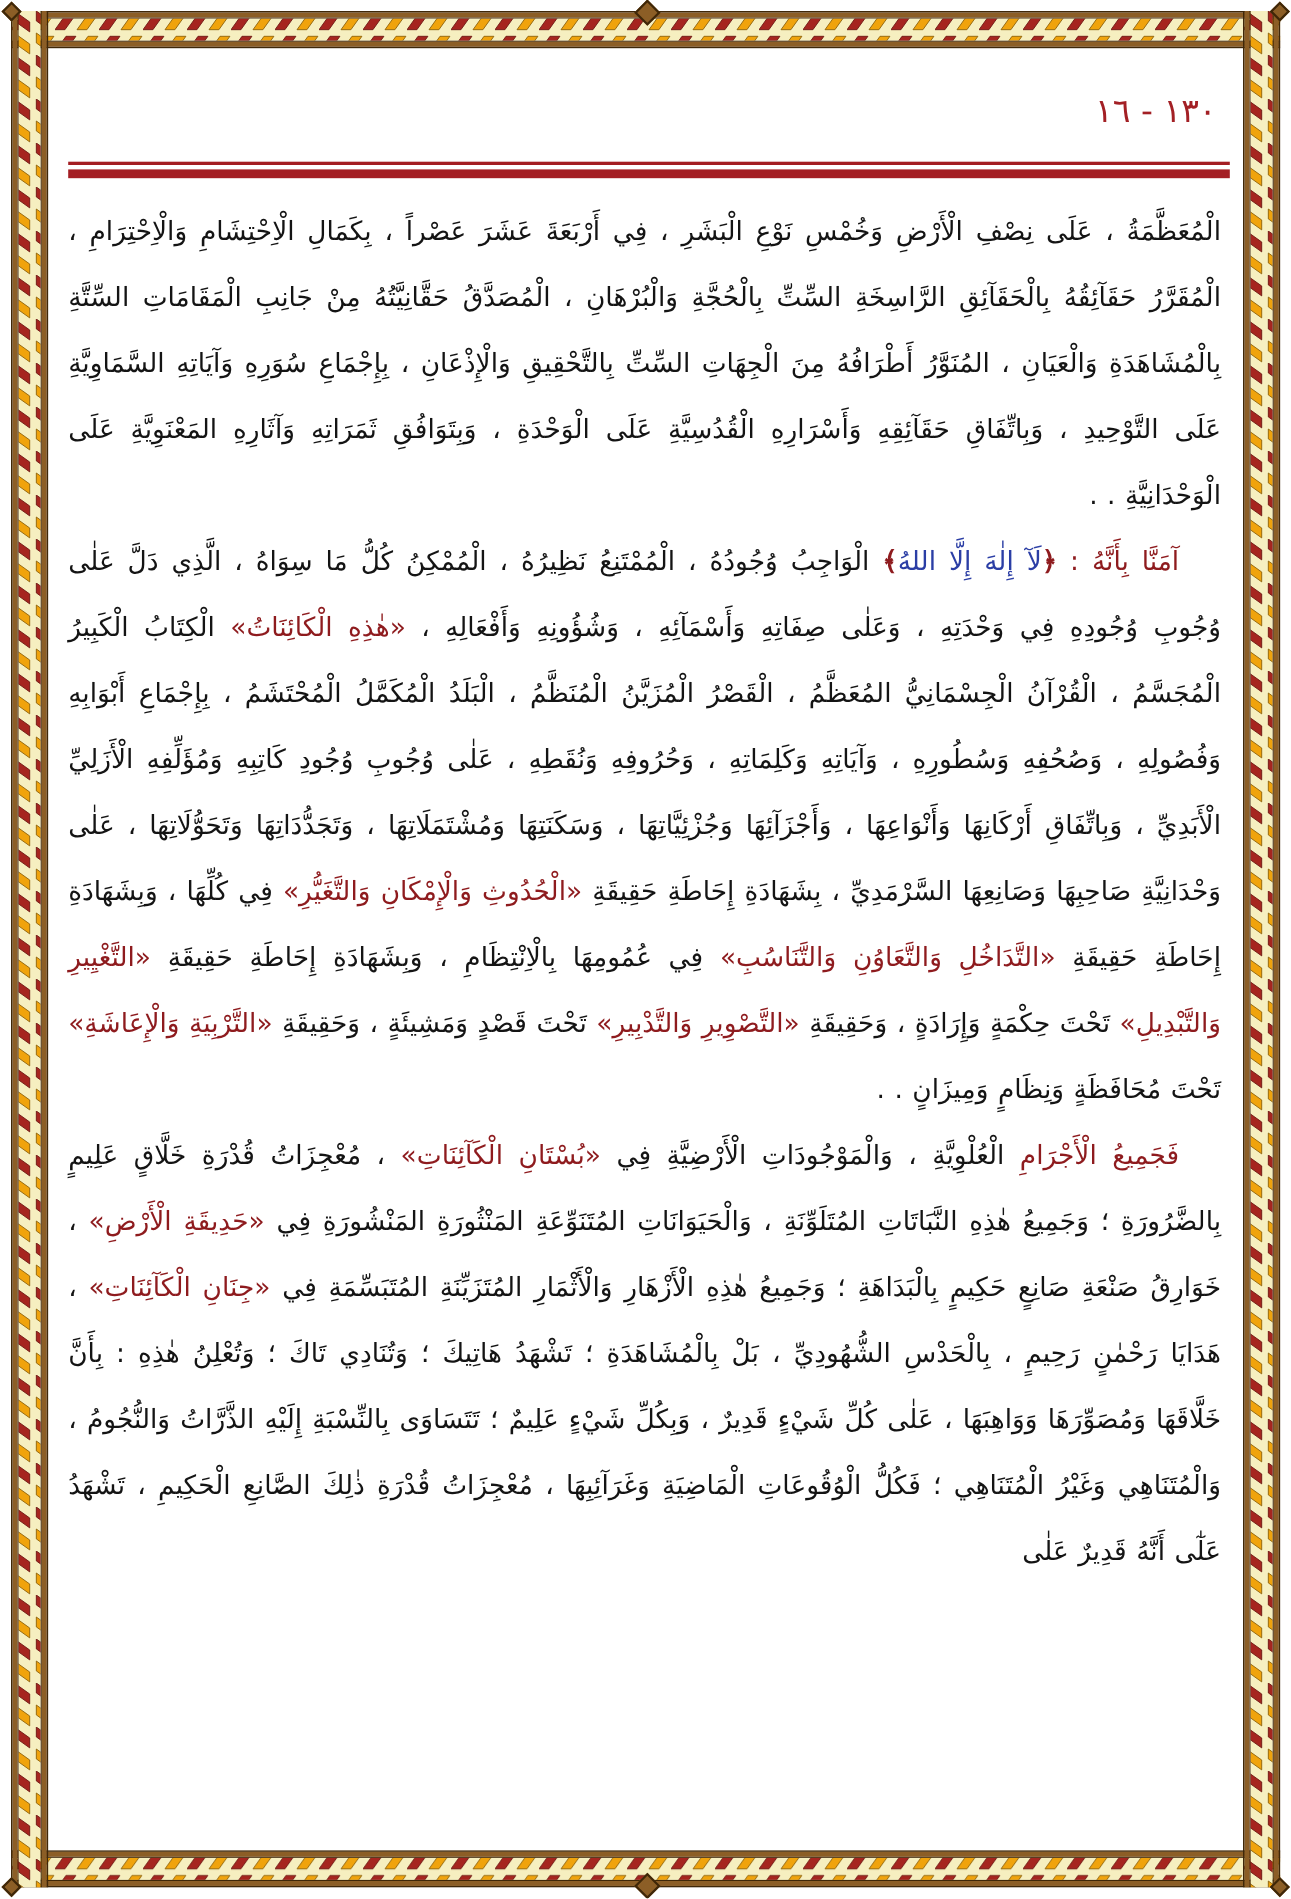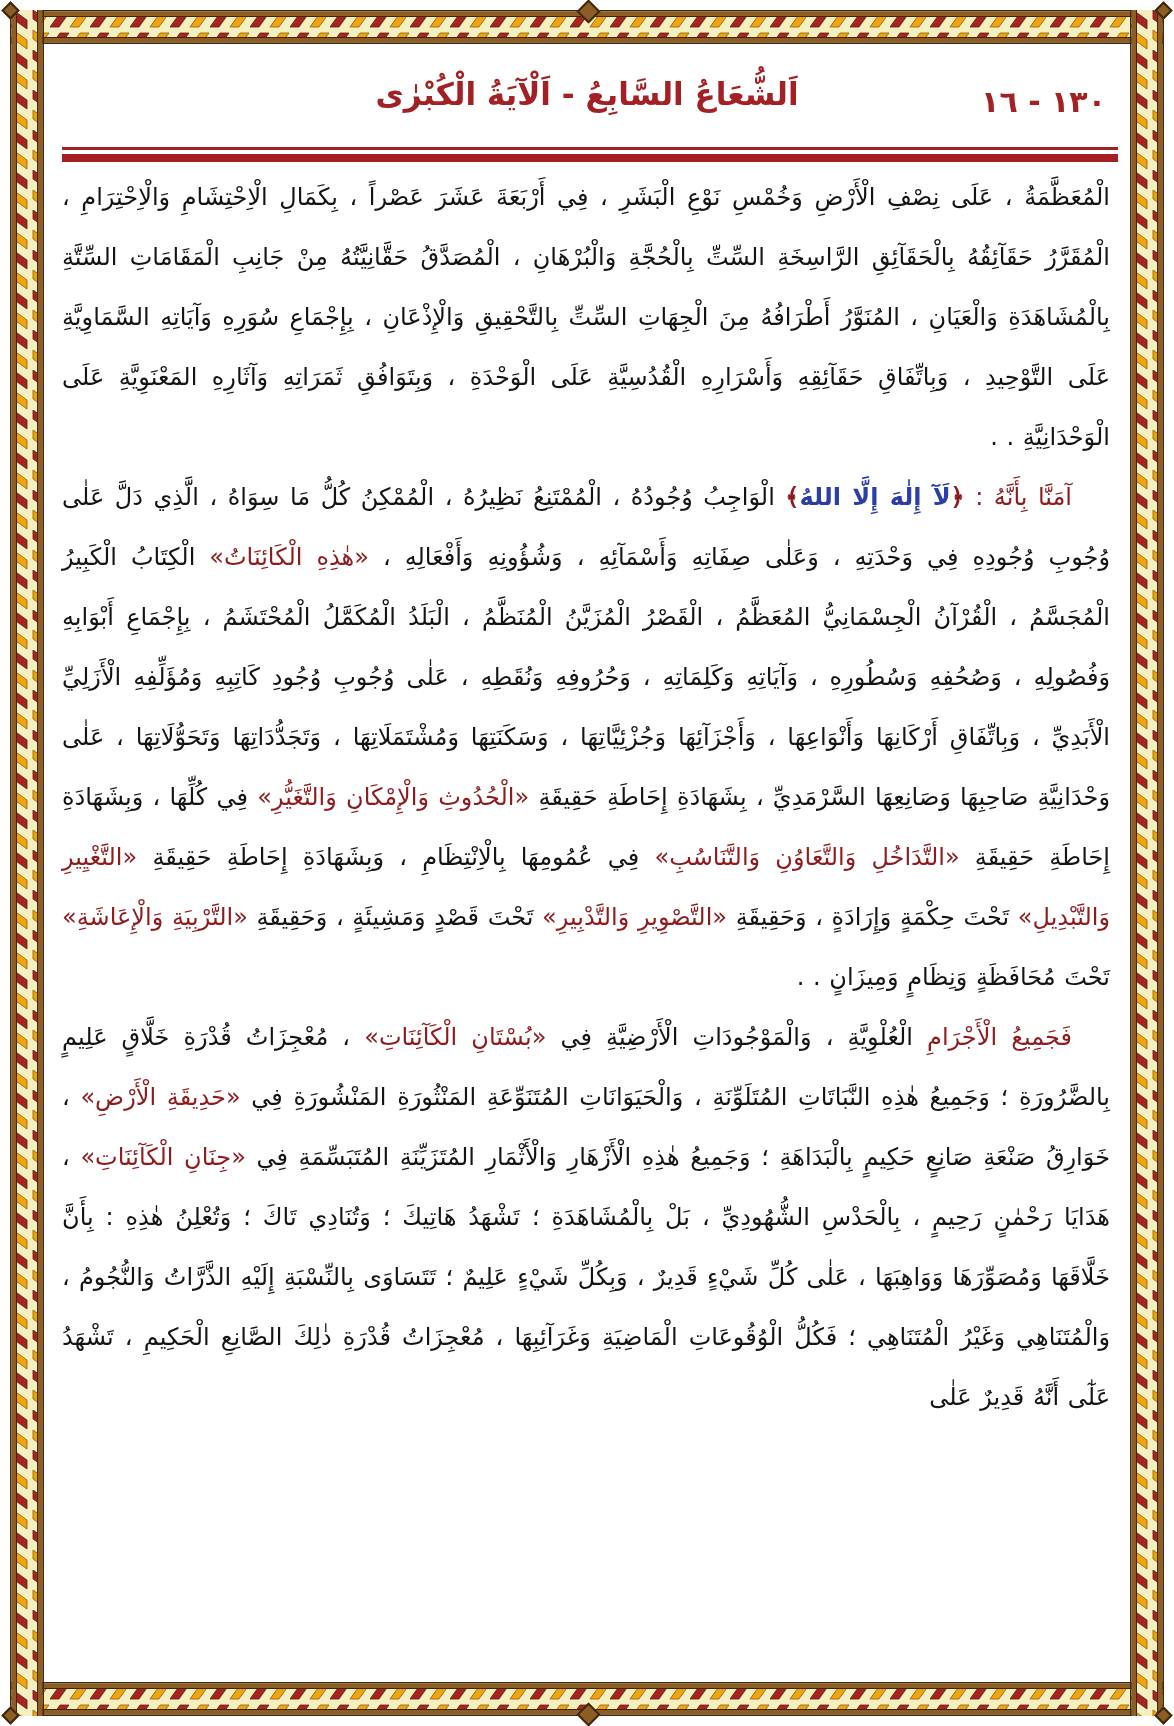--- a/index.html
+++ b/index.html
@@ -27,44 +27,44 @@
   .o-bc{left:580px;bottom:3px;}
   .o-tl{left:4px;top:4px;width:9px;height:9px;}
   .o-tr{right:4px;top:4px;width:9px;height:9px;}
   .o-bl{left:4px;bottom:4px;width:9px;height:9px;}
   .o-br{right:4px;bottom:4px;width:9px;height:9px;}
 
   
   .header{position:absolute;top:76px;left:62px;right:62px;height:70px;direction:rtl;}
   .page-numbers{
     position:absolute;right:6px;top:8px;
-    font-size:30px;font-weight:bold;color:var(--heading-red,#A32025);
+    font-size:30px;font-weight:normal;color:var(--heading-red,#A32025);
     letter-spacing:2px;white-space:nowrap;
   }
   .page-title{
     position:absolute;left:0;right:0;top:0;margin:0;
     text-align:center;font-size:31px;font-weight:bold;
     color:var(--heading-red,#A32025);
   }
   .double-rule{position:absolute;top:147px;left:62px;right:56px;}
   .rule-thin{height:3px;background:var(--rule-red,#A41E23);}
   .rule-thick{height:8px;background:var(--rule-red,#A41E23);margin-top:4px;}
 
   
   .body-text{
-    position:absolute;top:167px;left:62px;right:64px;height:1500px;
+    position:absolute;top:180px;left:62px;right:64px;height:1500px;
     direction:rtl;text-align:justify;
     font-size:24px;line-height:2.5;color:#141414;
     word-spacing:1px;
   }
   .body-text p{margin:0;padding:0;}
   .body-text p.indent{text-indent:38px;}
   .seg-black{color:#141414;}
   .seg-red{color:var(--phrase-red,#8E1B1E);font-weight:normal;}
-  .seg-blue{color:var(--quote-blue,#2B3EA5);font-weight:bold;}
+  .seg-blue{color:var(--quote-blue,#2B3EA5);font-weight:normal;}
   .seg-bracket{color:var(--phrase-red,#8E1B1E);font-weight:bold;}
 </style>
 </head>
 <body>
 
 <div class="page">
 
   <svg class="b-top" width="1154" height="34" xmlns="http://www.w3.org/2000/svg">
     <defs>
       <pattern id="ch-t" width="40" height="20" patternUnits="userSpaceOnUse">
@@ -135,21 +135,20 @@
 
   <div class="ornament o-tc"></div>
   <div class="ornament o-bc"></div>
   <div class="ornament o-tl"></div>
   <div class="ornament o-tr"></div>
   <div class="ornament o-bl"></div>
   <div class="ornament o-br"></div>
 
   <div class="header">
     <span class="page-numbers">١٣٠ - ١٦</span>
-    <h1 class="page-title">اَلشُّعَاعُ السَّابِعُ - اَلْآيَةُ الْكُبْرٰى</h1>
   </div>
 
   <div class="double-rule">
     <div class="rule-thin"></div>
     <div class="rule-thick"></div>
   </div>
 
   <main class="body-text">
       <p class=""><span class="seg-black">الْمُعَظَّمَةُ ، عَلَى نِصْفِ الْأَرْضِ وَخُمْسِ نَوْعِ الْبَشَرِ ، فِي أَرْبَعَةَ عَشَرَ عَصْراً ، بِكَمَالِ الْاِحْتِشَامِ وَالْاِحْتِرَامِ ، الْمُقَرَّرُ حَقَآئِقُهُ بِالْحَقَآئِقِ الرَّاسِخَةِ السِّتِّ بِالْحُجَّةِ وَالْبُرْهَانِ ، الْمُصَدَّقُ حَقَّانِيَّتُهُ مِنْ جَانِبِ الْمَقَامَاتِ السِّتَّةِ بِالْمُشَاهَدَةِ وَالْعَيَانِ ، المُنَوَّرُ أَطْرَافُهُ مِنَ الْجِهَاتِ السِّتِّ بِالتَّحْقِيقِ وَالْإِذْعَانِ ، بِإِجْمَاعِ سُوَرِهِ وَآيَاتِهِ السَّمَاوِيَّةِ عَلَى التَّوْحِيدِ ، وَبِاتِّفَاقِ حَقَآئِقِهِ وَأَسْرَارِهِ الْقُدُسِيَّةِ عَلَى الْوَحْدَةِ ، وَبِتَوَافُقِ ثَمَرَاتِهِ وَآثَارِهِ المَعْنَوِيَّةِ عَلَى الْوَحْدَانِيَّةِ . .</span></p>
       <p class="indent"><span class="seg-red">آمَنَّا بِأَنَّهُ : </span><span class="seg-bracket">﴿</span><span class="seg-blue">لَآ إِلٰهَ إِلَّا اللهُ</span><span class="seg-bracket">﴾</span><span class="seg-black"> الْوَاجِبُ وُجُودُهُ ، الْمُمْتَنِعُ نَظِيرُهُ ، الْمُمْكِنُ كُلُّ مَا سِوَاهُ ، الَّذِي دَلَّ عَلٰى وُجُوبِ وُجُودِهِ فِي وَحْدَتِهِ ، وَعَلٰى صِفَاتِهِ وَأَسْمَآئِهِ ، وَشُؤُونِهِ وَأَفْعَالِهِ ، </span><span class="seg-red">«هٰذِهِ الْكَائِنَاتُ»</span><span class="seg-black"> الْكِتَابُ الْكَبِيرُ الْمُجَسَّمُ ، الْقُرْآنُ الْجِسْمَانِيُّ المُعَظَّمُ ، الْقَصْرُ الْمُزَيَّنُ الْمُنَظَّمُ ، الْبَلَدُ الْمُكَمَّلُ الْمُحْتَشَمُ ، بِإِجْمَاعِ أَبْوَابِهِ وَفُصُولِهِ ، وَصُحُفِهِ وَسُطُورِهِ ، وَآيَاتِهِ وَكَلِمَاتِهِ ، وَحُرُوفِهِ وَنُقَطِهِ ، عَلٰى وُجُوبِ وُجُودِ كَاتِبِهِ وَمُؤَلِّفِهِ الْأَزَلِيِّ الْأَبَدِيِّ ، وَبِاتِّفَاقِ أَرْكَانِهَا وَأَنْوَاعِهَا ، وَأَجْزَآئِهَا وَجُزْئِيَّاتِهَا ، وَسَكَنَتِهَا وَمُشْتَمَلَاتِهَا ، وَتَجَدُّدَاتِهَا وَتَحَوُّلَاتِهَا ، عَلٰى وَحْدَانِيَّةِ صَاحِبِهَا وَصَانِعِهَا السَّرْمَدِيِّ ، بِشَهَادَةِ إِحَاطَةِ حَقِيقَةِ </span><span class="seg-red">«الْحُدُوثِ وَالْإِمْكَانِ وَالتَّغَيُّرِ»</span><span class="seg-black"> فِي كُلِّهَا ، وَبِشَهَادَةِ إِحَاطَةِ حَقِيقَةِ </span><span class="seg-red">«التَّدَاخُلِ وَالتَّعَاوُنِ وَالتَّنَاسُبِ»</span><span class="seg-black"> فِي عُمُومِهَا بِالْاِنْتِظَامِ ، وَبِشَهَادَةِ إِحَاطَةِ حَقِيقَةِ </span><span class="seg-red">«التَّغْيِيرِ وَالتَّبْدِيلِ»</span><span class="seg-black"> تَحْتَ حِكْمَةٍ وَإِرَادَةٍ ، وَحَقِيقَةِ </span><span class="seg-red">«التَّصْوِيرِ وَالتَّدْبِيرِ»</span><span class="seg-black"> تَحْتَ قَصْدٍ وَمَشِيئَةٍ ، وَحَقِيقَةِ </span><span class="seg-red">«التَّرْبِيَةِ وَالْإِعَاشَةِ»</span><span class="seg-black"> تَحْتَ مُحَافَظَةٍ وَنِظَامٍ وَمِيزَانٍ . .</span></p>

